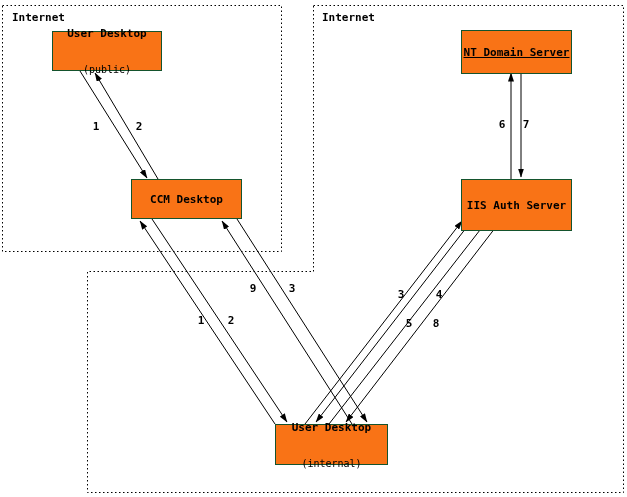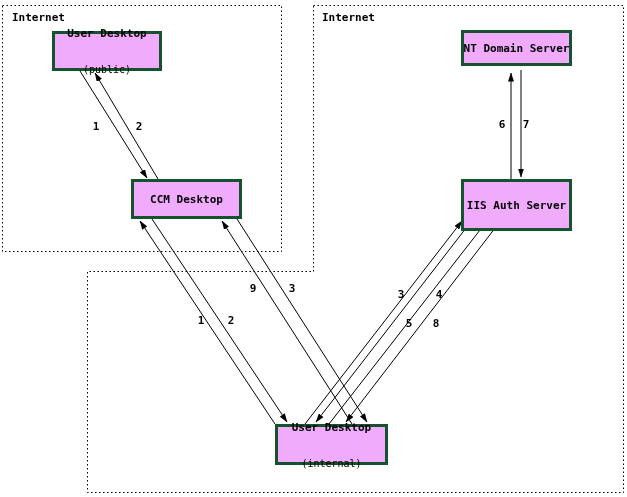--- a/index.html
+++ b/index.html
@@ -9,22 +9,22 @@
     height: 497px;
     background: #ffffff;
     font-family: "DejaVu Sans Mono", "Liberation Mono", monospace;
     color: #000000;
     overflow: hidden;
   }
   #wires { position: absolute; left: 0; top: 0; width: 627px; height: 497px; }
   .node {
     position: absolute;
     box-sizing: border-box;
-    border: 3px solid #14532d;
-    background: #f0abfc;
+    border: 1px solid #14532d;
+    background: #f97316;
     display: flex;
     flex-direction: column;
     align-items: center;
     justify-content: center;
     text-align: center;
     gap: 24px;
   }
   .node .lbl {
     font-size: 11px;
     font-weight: bold;
@@ -90,21 +90,21 @@
 
   <div class="node" style="left:52px; top:31px; width:110px; height:40px;">
     <span class="lbl">User Desktop</span>
     <span class="sub">(public)</span>
   </div>
 
   <div class="node" style="left:131px; top:179px; width:111px; height:40px;">
     <span class="lbl">CCM Desktop</span>
   </div>
 
-  <div class="node" style="left:461px; top:30px; width:111px; height:36px;">
+  <div class="node" style="left:461px; top:30px; width:111px; height:44px;text-decoration:underline;">
     <span class="lbl">NT Domain Server</span>
   </div>
 
   <div class="node" style="left:461px; top:179px; width:111px; height:52px;">
     <span class="lbl">IIS Auth Server</span>
   </div>
 
   <div class="node" style="left:275px; top:424px; width:113px; height:41px;">
     <span class="lbl">User Desktop</span>
     <span class="sub">(internal)</span>

